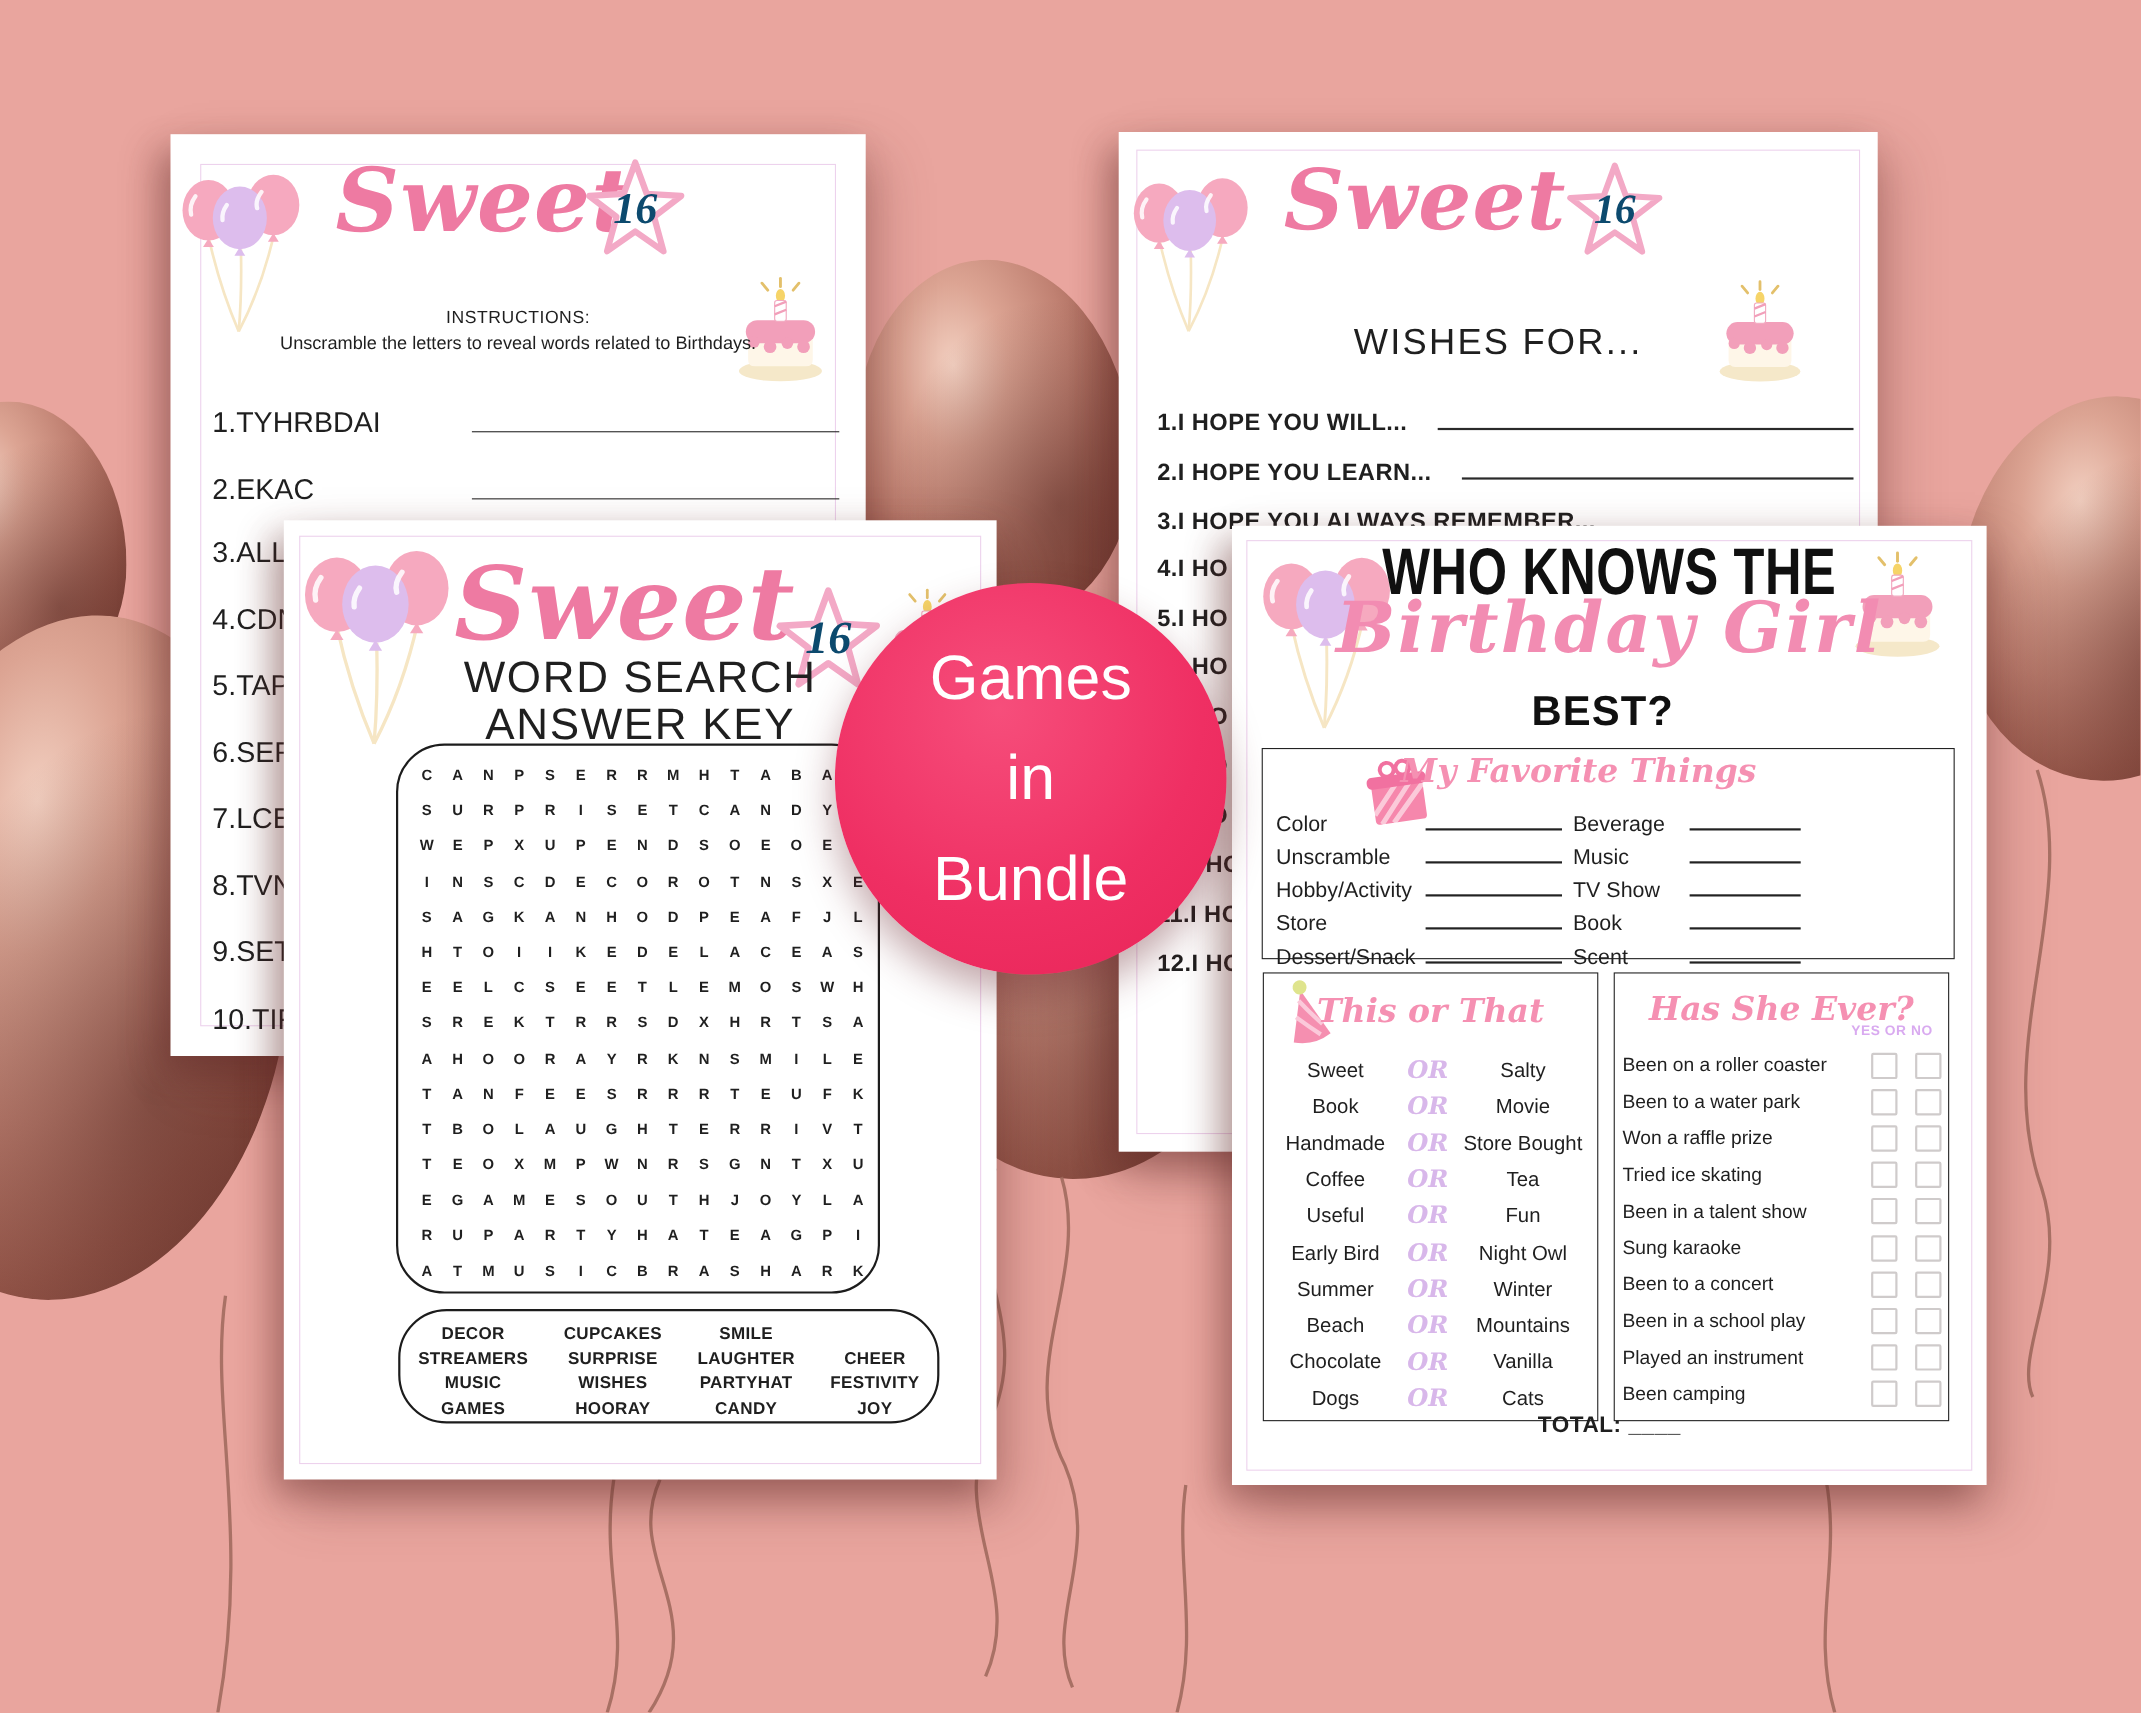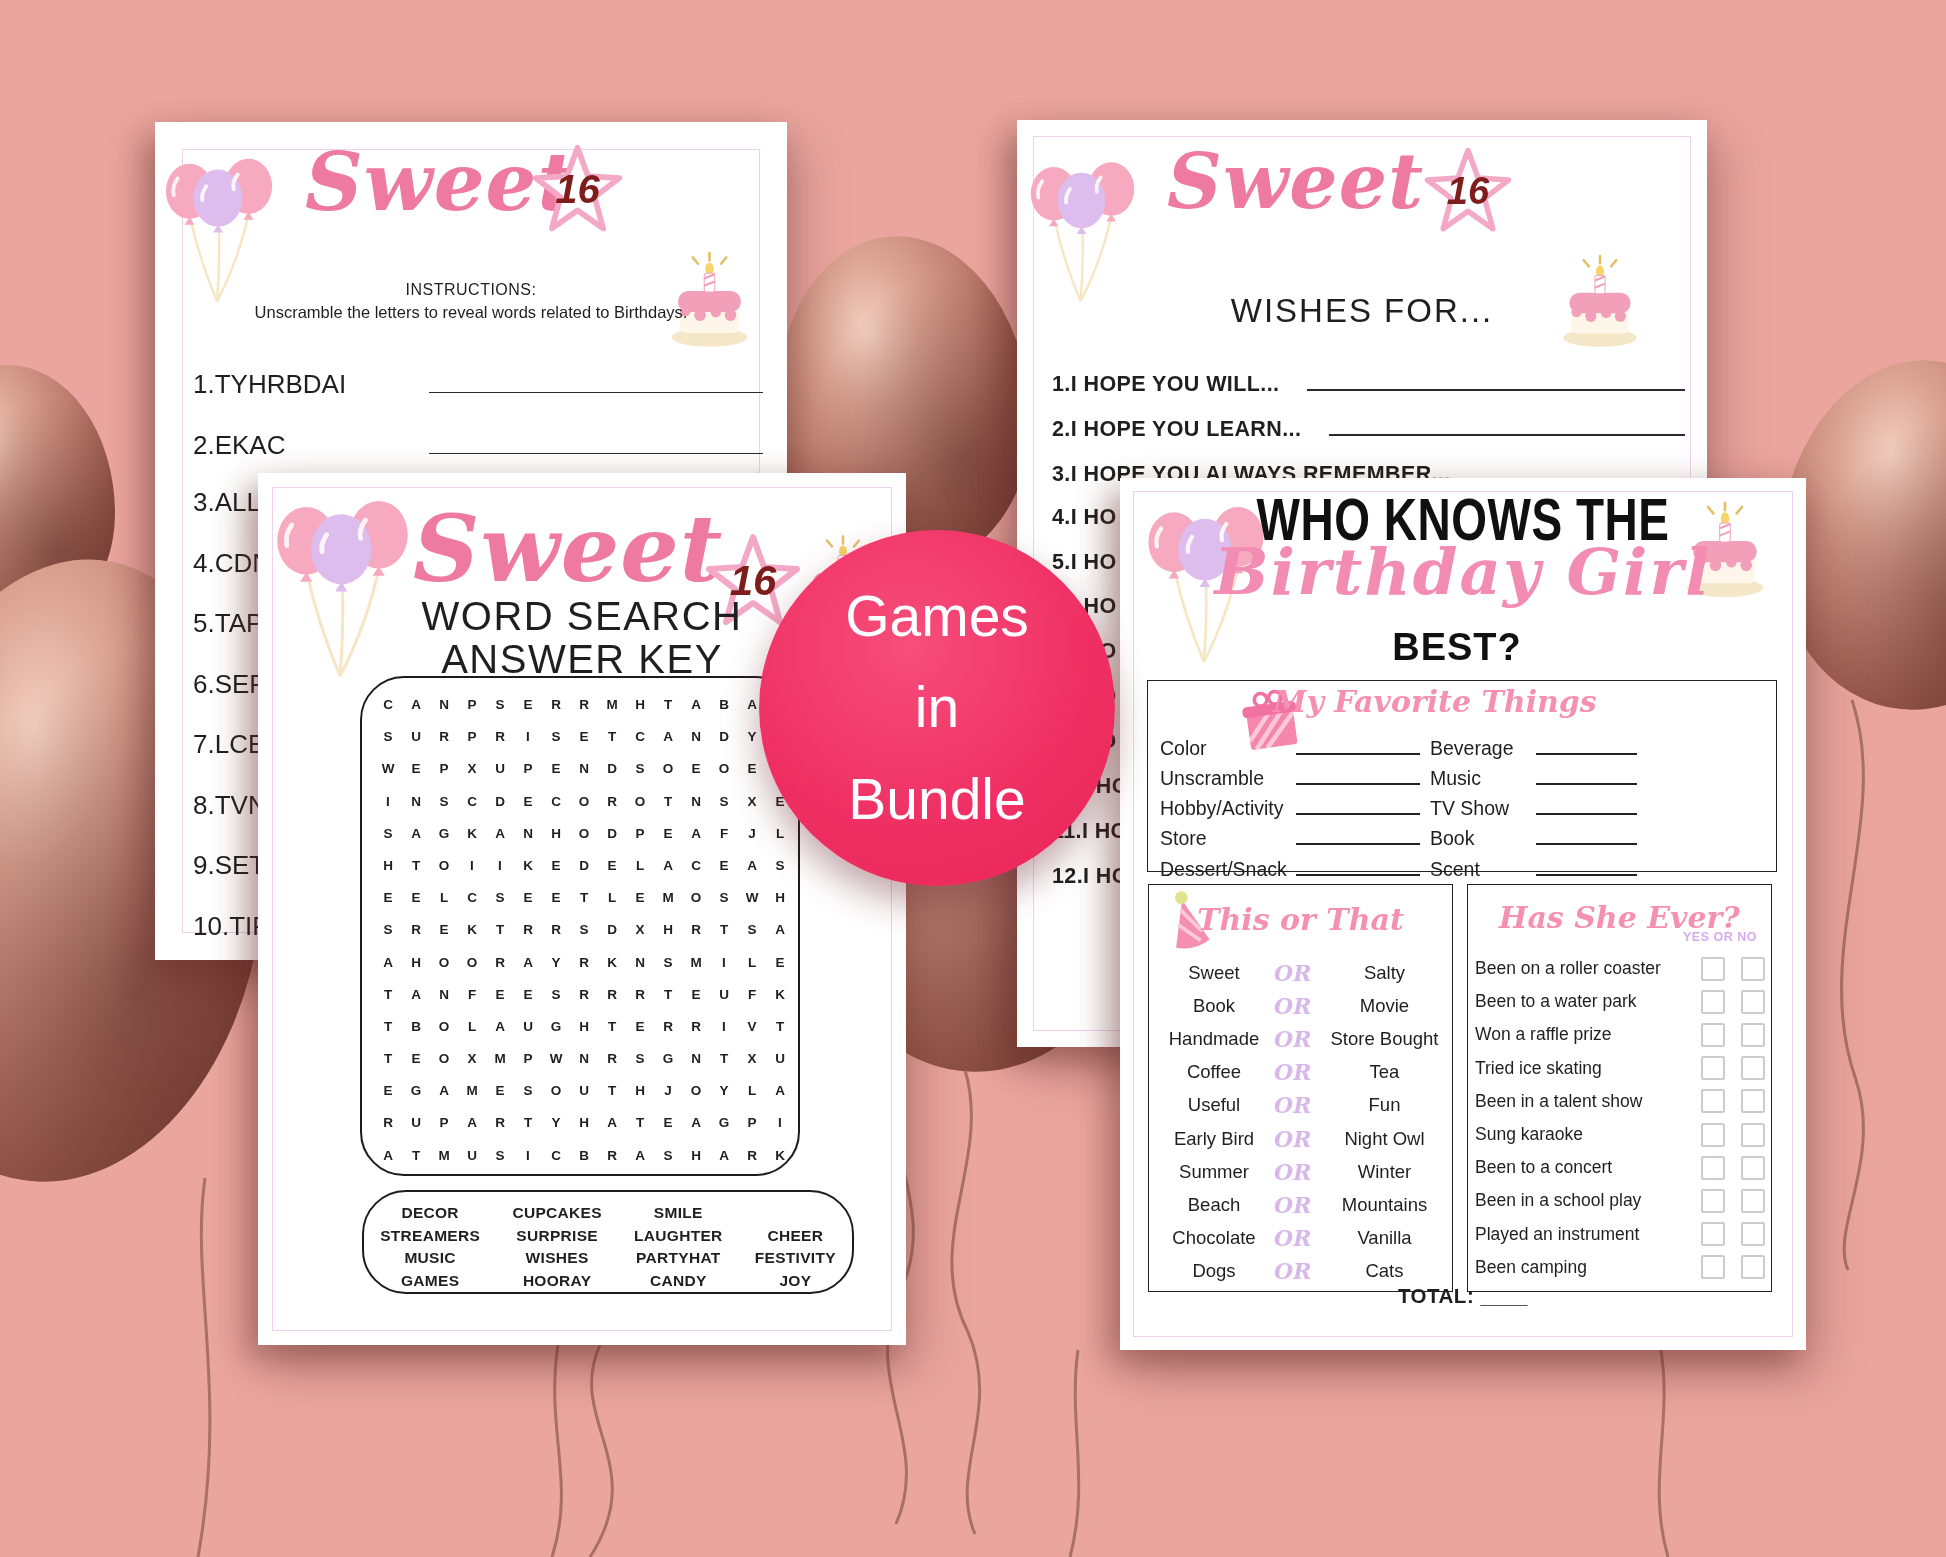--- a/index.html
+++ b/index.html
@@ -25,21 +25,21 @@
   #page3{left:258px;top:473px;width:648px;height:872px;z-index:4;}
   #page4{left:1120px;top:478px;width:686px;height:872px;z-index:5;}
   .pb{position:absolute;border:1.6px solid #edd2ed;pointer-events:none;}
   #page1 .pb{inset:27px;} #page2 .pb{inset:16px;} #page3 .pb{inset:14px;} #page4 .pb{inset:13px;}
   .abs{position:absolute;}
   
   .script{font-family:"DejaVu Serif",serif;font-style:italic;font-weight:bold;color:#ee7aa2;}
   .sweet{line-height:1;letter-spacing:1px;}
   .star16 svg{display:block;}
   .star16 .num{position:absolute;inset:0;display:flex;align-items:center;justify-content:center;
-               font-weight:700;font-style:italic;color:#7f1d1d;}
+               font-weight:700;font-style:italic;color:#0c4a6e;font-family:Liberation Serif, serif;}
   .ctitle{left:0;right:0;text-align:center;letter-spacing:2px;font-weight:500;}
   
   .p1-title{top:120px;font-size:42px;}
   .p1-inst{top:159px;left:0;right:0;text-align:center;font-size:16px;letter-spacing:.5px;}
   .p1-sub{top:181px;left:0;right:0;text-align:center;font-size:16.5px;}
   #scramble-list{left:38px;top:244px;right:24px;}
   .s-item{display:flex;align-items:baseline;height:60.5px;font-size:26px;}
   .s-text{width:196px;white-space:nowrap;}
   .s-line{flex:1;max-width:402px;border-bottom:1.8px solid #2a2a2a;height:1em;margin-left:40px;}
   
@@ -69,21 +69,21 @@
   #fav-left{left:40px;top:258px;width:260px;}
   #fav-right{left:310px;top:258px;width:207px;}
   .f-row{display:flex;align-items:baseline;height:30.3px;font-size:19.5px;}
   #fav-left .f-label{width:130px;} #fav-right .f-label{width:100px;}
   .f-line{flex:1;border-bottom:2px solid #222;height:.85em;margin-left:6px;}
   #tot-box{left:28px;top:406px;width:305px;height:408px;}
   .tot-head{top:424px;left:28px;width:305px;text-align:center;font-size:30px;color:#f590b2;}
   #tot-rows{left:34px;top:478px;width:293px;}
   .t-row{display:flex;align-items:center;height:33.2px;font-size:18.5px;}
   .t-left{width:120px;text-align:center;}
-  .t-or{width:48px;font-family:"DejaVu Serif",serif;font-style:italic;font-weight:bold;
+  .t-or{width:48px;text-align:center;font-family:"DejaVu Serif",serif;font-style:italic;font-weight:bold;
         font-size:22px;color:#d8b7ea;}
   .t-right{flex:1;text-align:center;}
   #hse-box{left:347px;top:406px;width:305px;height:408px;}
   .hse-head{top:422px;left:347px;width:305px;text-align:center;font-size:30px;color:#f590b2;}
   .yesno{top:452px;left:347px;width:290px;text-align:right;font-size:12.5px;font-weight:700;color:#d9aaf0;letter-spacing:.5px;}
   #hse-rows{left:355px;top:474px;width:290px;}
   .h-row{display:flex;align-items:center;height:33.2px;font-size:17.5px;}
   .h-label{flex:1;}
   .h-box{width:20px;height:20px;border:2px solid #cfcbcb;border-radius:2px;margin-left:16px;background:#fff;}
   .p4-total{top:806px;left:0;right:0;text-align:center;font-size:20.5px;font-weight:700;letter-spacing:.5px;}

